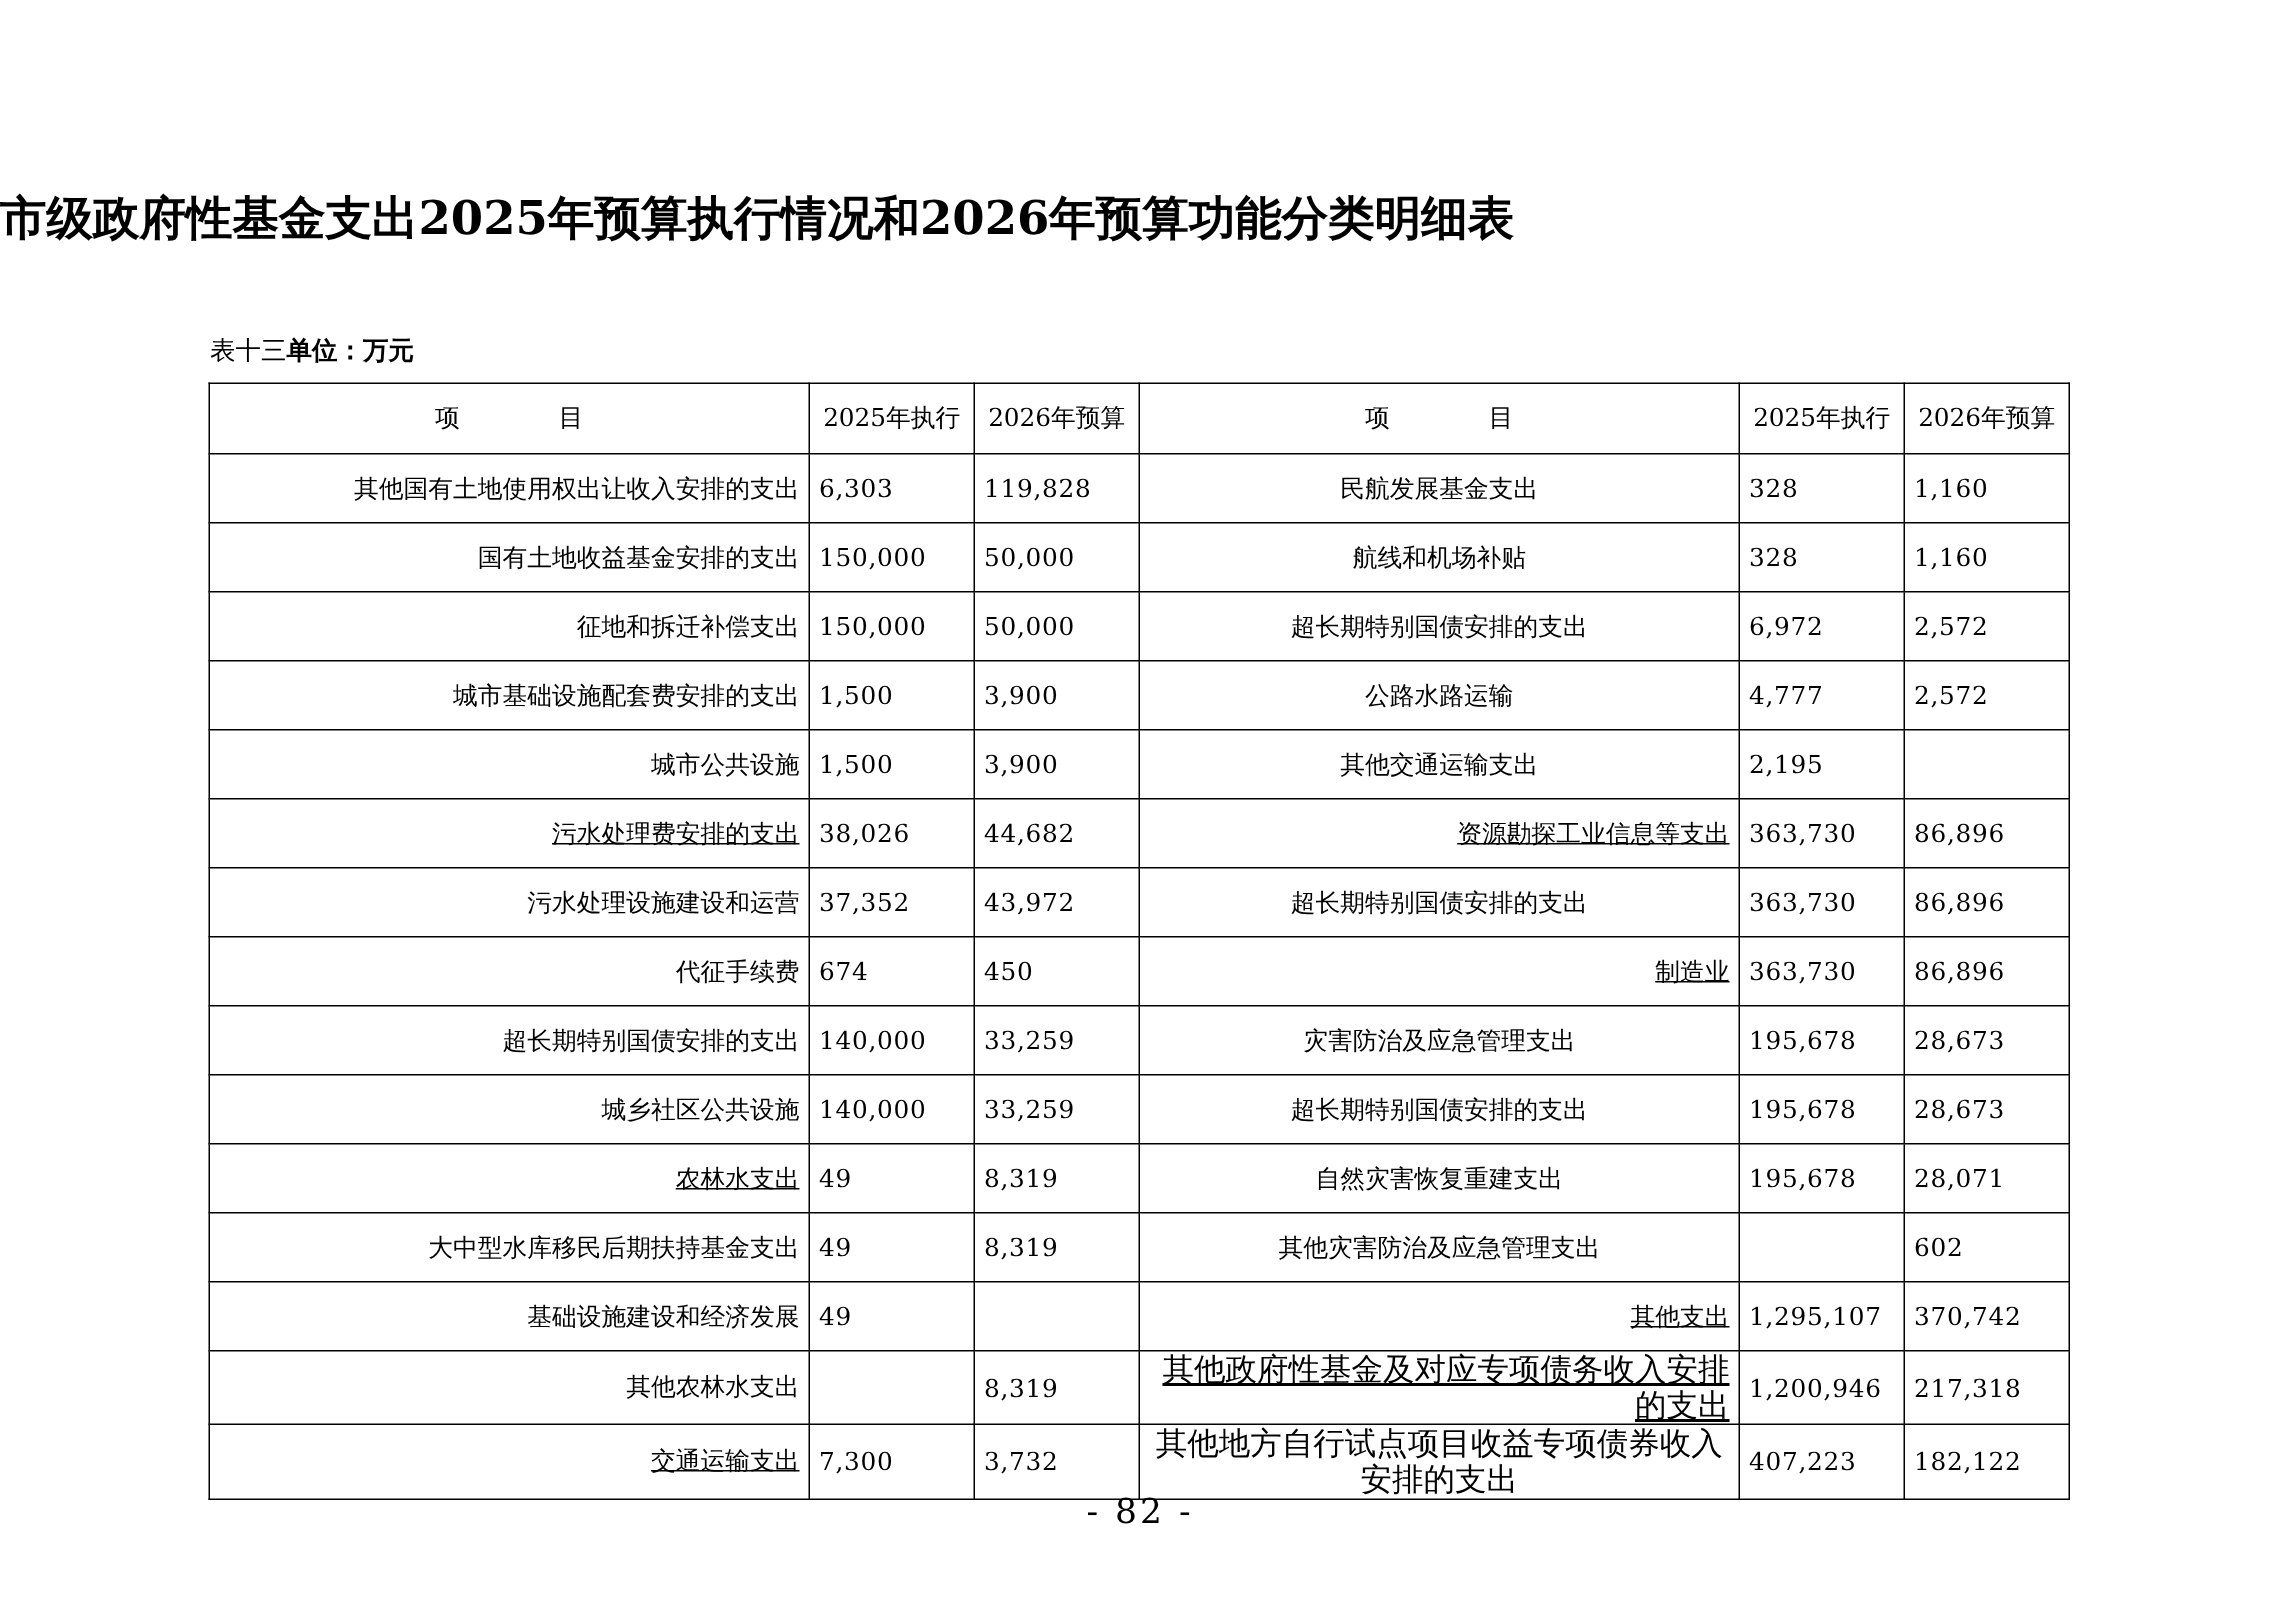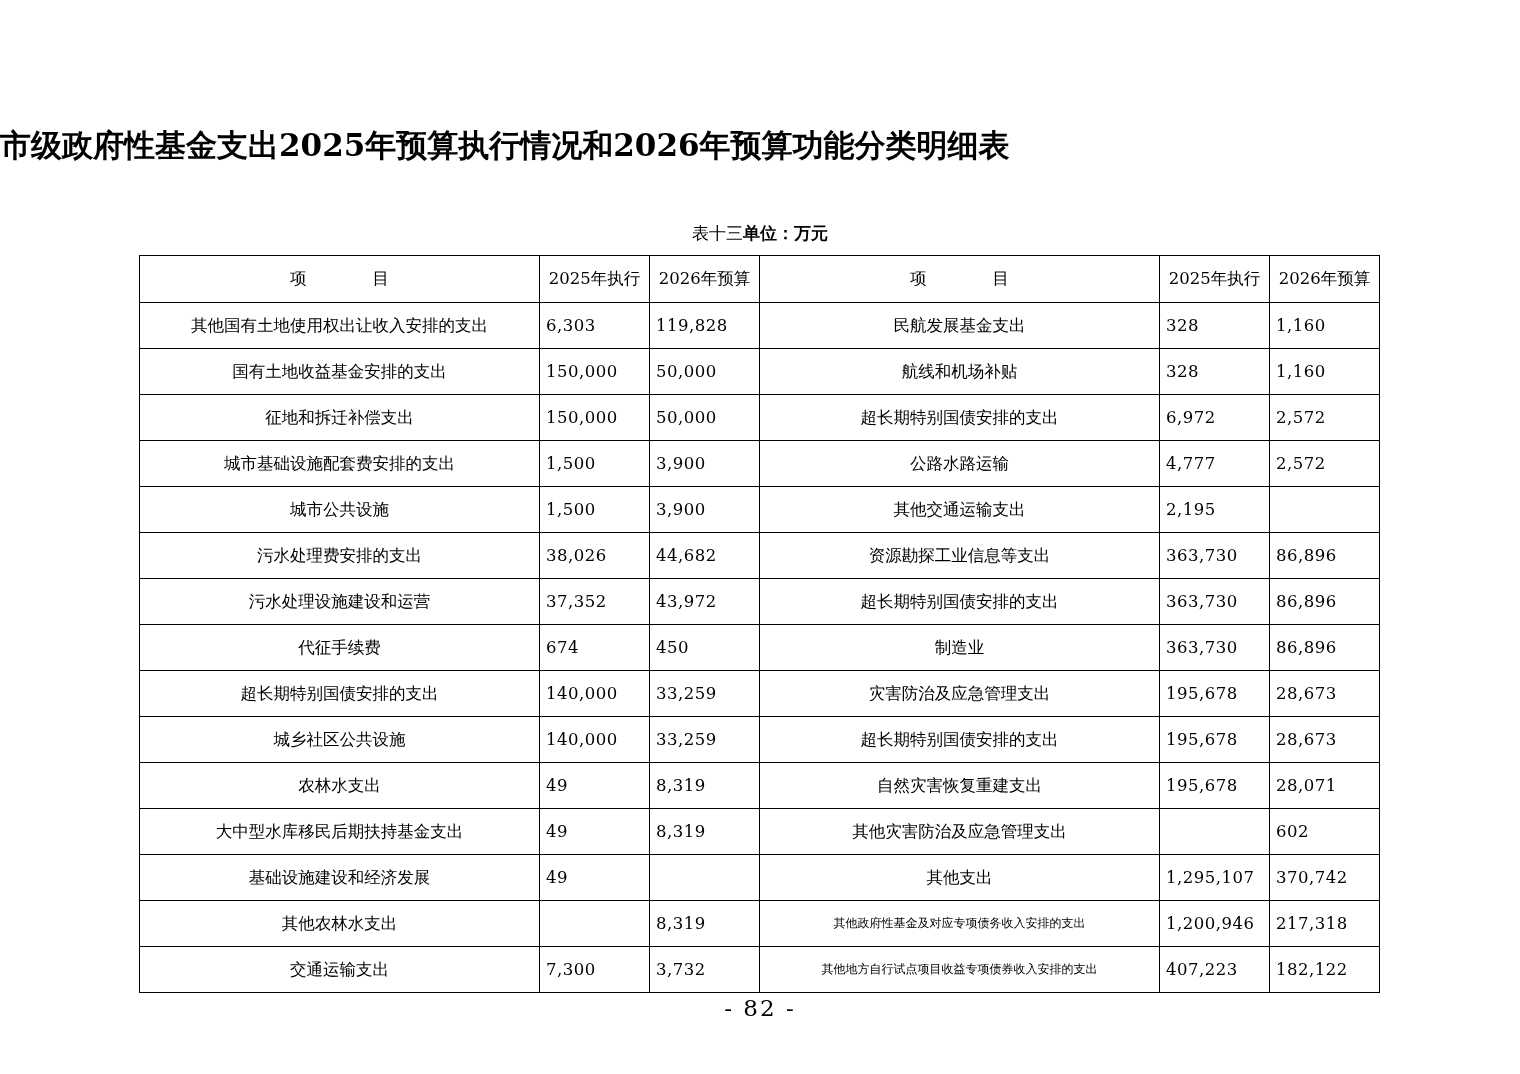--- a/index.html
+++ b/index.html
@@ -32,21 +32,21 @@
     font-size: 31px;
     letter-spacing: 0px;
     white-space: nowrap;
   }
   .meta-row {
     position: absolute;
     left: 140px;
     top: 222px;
     width: 1240px;
     display: flex;
-    justify-content: center;
+    justify-content: flex-start;
     font-size: 17px;
     font-family: "DejaVu Serif", "Liberation Serif", serif;
   }
   .meta-left { text-align: left; }
   .meta-right { text-align: right; font-weight: bold; }
 
   table.budget {
     position: absolute;
     left: 139px;
     top: 255px;
@@ -65,36 +65,36 @@
   }
   table.budget thead td {
     text-align: center;
     height: 46px;
   }
   .col-item { width: 400px; }
   .col-num  { width: 110px; }
   .col-item2 { width: 400px; }
 
   td.item {
-    text-align: center;
+    text-align: right;
   }
   td.num {
     text-align: left;
     padding-right: 12px;
     letter-spacing: 0.5px;
     margin-top: 26px;
   }
   
-  .lv0 { padding-left: 14px; }
+  .lv0 { padding-left: 14px; text-decoration: underline; }
   .lv1 { padding-left: 36px; }
   .ctr  { text-align: center; }
 
   .two-line {
     line-height: 1.15;
-    font-size: 12px;
+    font-size: 21px;
   }
 
   .page-num {
     position: absolute;
     left: 0;
     top: 995px;
     width: 1520px;
     text-align: center;
     font-size: 23px;
     font-family: "DejaVu Serif", "Liberation Serif", serif;

